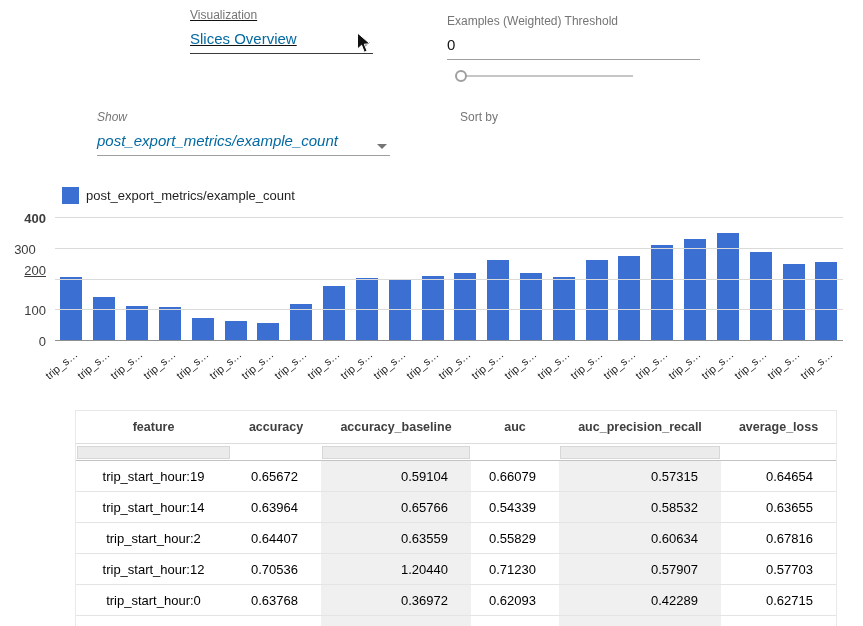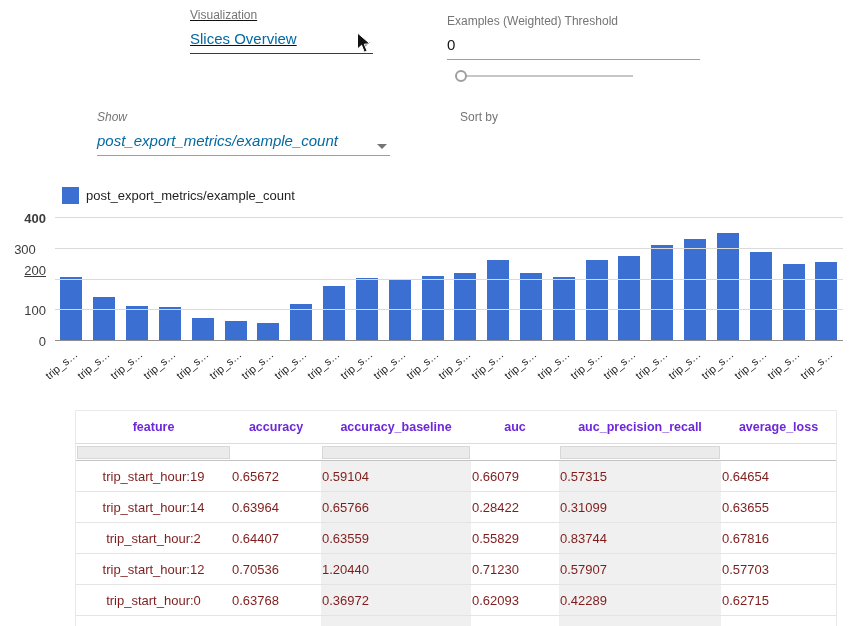--- a/index.html
+++ b/index.html
@@ -57,31 +57,31 @@
   .xlab-cell{flex:1;position:relative;}
   .xlab{
     position:absolute;right:50%;top:2px;transform:rotate(-40deg);transform-origin:100% 0;
     font-size:11px;color:#222;white-space:nowrap;
   }
 
   
   #table-wrap{left:75px;top:410px;width:760px;border:1px solid #e9e9e9;border-bottom:none;}
   table{border-collapse:collapse;table-layout:fixed;width:760px;}
   th{
-    font-size:12.5px;font-weight:bold;color:#6d28d9;text-align:center;height:30px;
+    font-size:12.5px;font-weight:bold;color:#404040;text-align:center;height:30px;
     border-bottom:1px solid #dcdcdc;overflow:hidden;white-space:nowrap;
   }
   .filter-row td{height:16px;border-bottom:1px solid #c3c3c3;padding:0 1px;vertical-align:middle;}
   .filter-box{height:11px;background:#ebebeb;border:1px solid #d7d7d7;}
   tbody td{
-    height:28px;font-size:13px;color:#7f1d1d;border-bottom:1px solid #e4e4e4;
+    height:28px;font-size:13px;color:#000000;border-bottom:1px solid #e4e4e4;
     overflow:hidden;white-space:nowrap;
   }
   td.feature{text-align:center;}
-  td.num{padding-right:5px;}
+  td.num{text-align:right;padding-right:23px;}
   .shaded{background:#f0f0f0;}
 </style>
 </head>
 <body>
 
 <div id="ctl-visualization" class="abs">
   <div class="ctl-label">Visualization</div>
   <div class="ctl-value-row">
     <span>Slices Overview</span>
     <span class="dd-arrow"></span>
@@ -324,30 +324,30 @@
           <td class="num">0.65672</td>
           <td class="num shaded">0.59104</td>
           <td class="num">0.66079</td>
           <td class="num shaded">0.57315</td>
           <td class="num">0.64654</td>
         </tr>
         <tr>
           <td class="feature">trip_start_hour:14</td>
           <td class="num">0.63964</td>
           <td class="num shaded">0.65766</td>
-          <td class="num">0.28422</td>
-          <td class="num shaded">0.31099</td>
+          <td class="num">0.54339</td>
+          <td class="num shaded">0.58532</td>
           <td class="num">0.63655</td>
         </tr>
         <tr>
           <td class="feature">trip_start_hour:2</td>
           <td class="num">0.64407</td>
           <td class="num shaded">0.63559</td>
           <td class="num">0.55829</td>
-          <td class="num shaded">0.83744</td>
+          <td class="num shaded">0.60634</td>
           <td class="num">0.67816</td>
         </tr>
         <tr>
           <td class="feature">trip_start_hour:12</td>
           <td class="num">0.70536</td>
           <td class="num shaded">1.20440</td>
           <td class="num">0.71230</td>
           <td class="num shaded">0.57907</td>
           <td class="num">0.57703</td>
         </tr>

